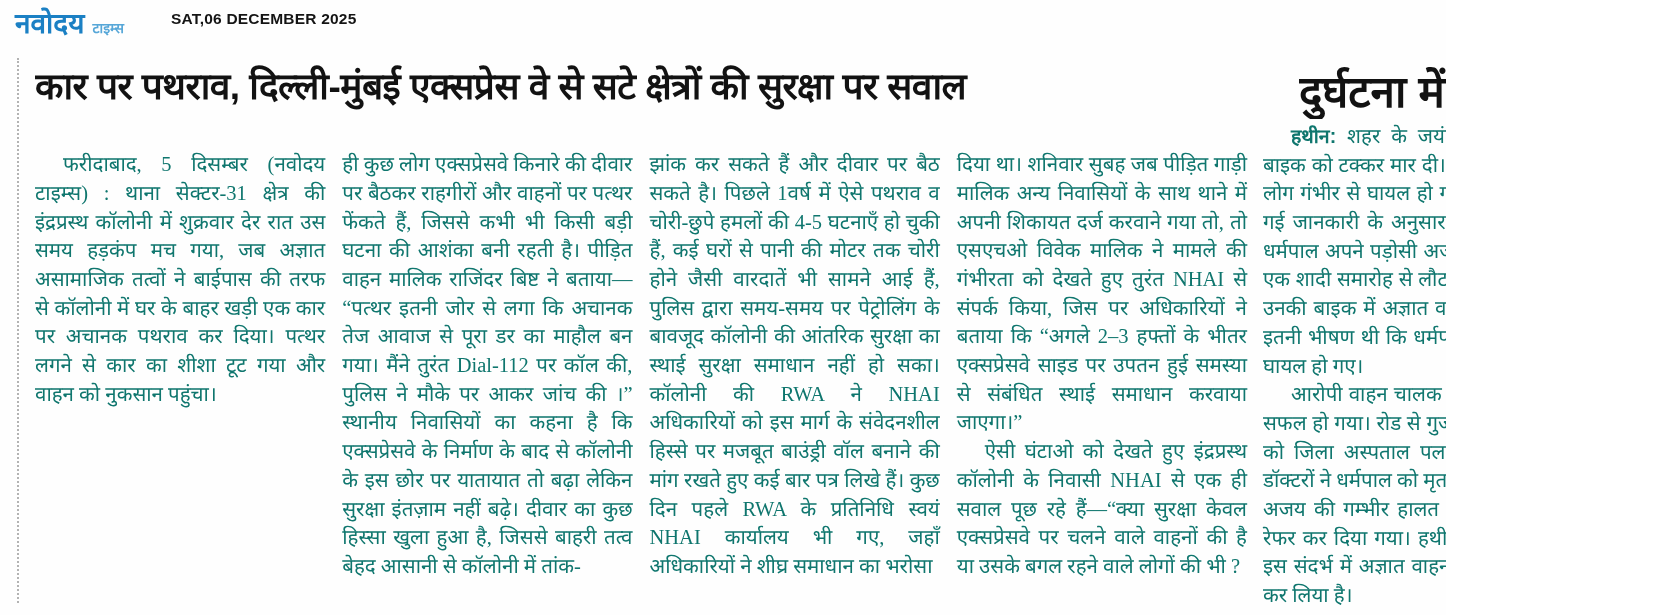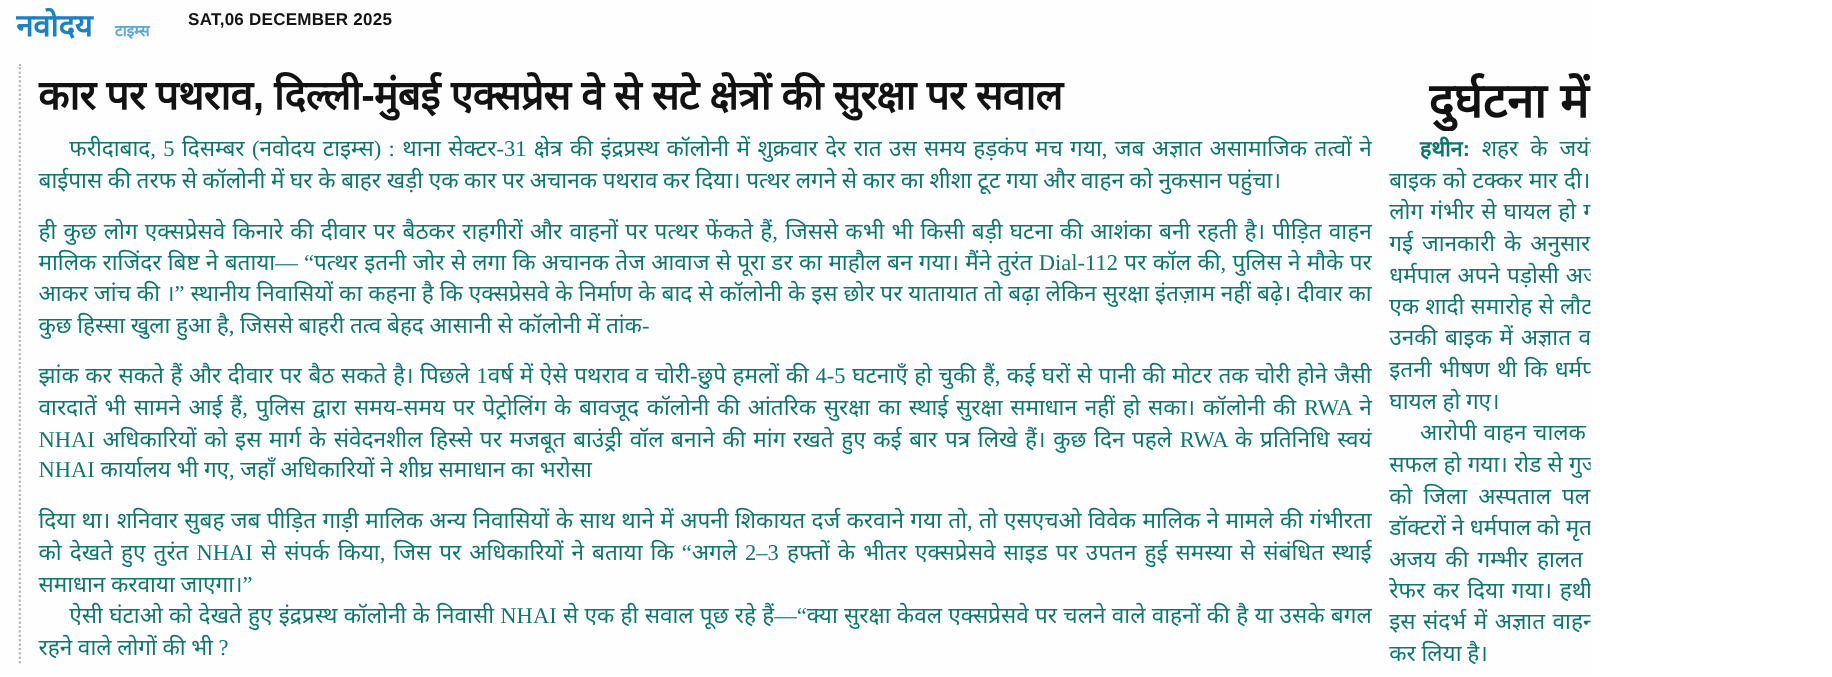--- a/index.html
+++ b/index.html
@@ -26,21 +26,21 @@
     font-size: 28px;
     font-weight: 800;
     color: #1b80c4;
     letter-spacing: 0px;
     line-height: 1.1;
   }
   .logo-sub {
     font-size: 14px;
     font-weight: 700;
     color: #57a7d8;
-    margin-left: 20px;
+    margin-left: 8px;
   }
   .mast-text { margin-left: 18px; }
   .mast-line {
     font-size: 15.5px;
     font-weight: 700;
     color: #141414;
     line-height: 1.35;
     letter-spacing: 0.2px;
   }
   
@@ -68,22 +68,21 @@
     font-size: 37px;
     line-height: 1.25;
     white-space: nowrap;
     overflow: hidden;
   }
   .main-article .headline { letter-spacing: -0.5px; }
   .side-article .headline { font-size: 44px; margin-left: 36px; }
   .columns {
     display: flex;
     gap: 17px;
-    margin-top: 12px;
-    flex-direction: column;
+    margin-top: 40px;
   }
   .col { flex: 1 1 0; }
   .body-text {
     font-size: 20.5px;
     line-height: 1.4;
     text-align: justify;
     color: #0f766e;
   }
   p.indent { text-indent: 28px; }
   p.noindent { text-indent: 0; }

